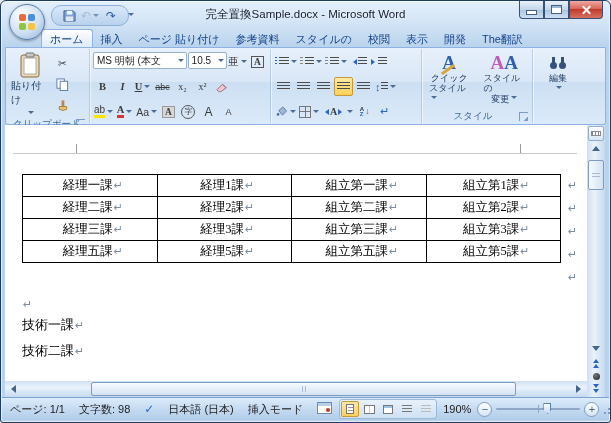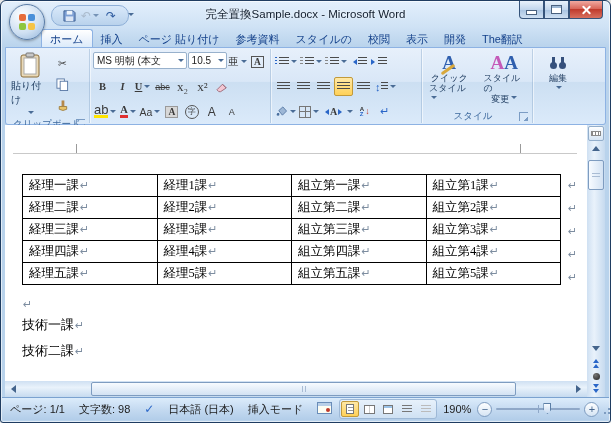--- a/index.html
+++ b/index.html
@@ -64,22 +64,22 @@
   .combo .dd{margin-left:auto;}
   
   .paste{width:38px;display:flex;flex-direction:column;align-items:center;justify-content:center;
          font-size:10px;color:#1c3a5e;cursor:pointer;border:1px solid transparent;border-radius:3px;gap:1px;}
   .ccol{display:flex;flex-direction:column;justify-content:space-between;padding:2px 0;}
   
   .gB{font-weight:bold;font-family:"Liberation Serif",serif;}
   .gI{font-style:italic;font-family:"Liberation Serif",serif;font-weight:bold;}
   .gU{text-decoration:underline;font-family:"Liberation Serif",serif;font-weight:bold;}
   .gS{text-decoration:line-through;font-size:9px;}
-  .gsub,.gsup{font-size:13px;font-family:"Liberation Serif",serif;}
-  .hl{border-bottom:3px solid #ffe400;line-height:10px;font-size:13px;}
+  .gsub,.gsup{font-size:10px;font-family:"Liberation Serif",serif;}
+  .hl{border-bottom:3px solid #ffe400;line-height:10px;font-size:10px;}
   .fc{border-bottom:3px solid #e03131;line-height:10px;font-weight:bold;font-family:"Liberation Serif",serif;}
   .shadeA{background:#d7d7d7;padding:0 2px;font-family:"Liberation Serif",serif;font-weight:bold;border:1px solid #9a9a9a;font-size:9.5px;}
   .borderA{border:1px solid #555;padding:0 2px;font-family:"Liberation Serif",serif;font-weight:bold;font-size:9.5px;}
   .encl{border:1px solid #555;border-radius:50%;width:12px;height:12px;line-height:12px;text-align:center;font-size:8px;}
   .big{font-size:12px}.sml{font-size:9px}
   
   .lns{width:13px;height:9px;display:inline-block;background:repeating-linear-gradient(180deg,#4b4b4b 0 1px,transparent 1px 3px);}
   .bl{width:14px;height:9px;display:inline-block;background:
       repeating-linear-gradient(180deg,#4b4b4b 0 1px,transparent 1px 3px) right/10px 100% no-repeat,
       repeating-linear-gradient(180deg,#2a66c8 0 1px,transparent 1px 3px) left/2px 100% no-repeat;}
@@ -102,21 +102,21 @@
   .bigA .slash{position:absolute;left:-2px;bottom:2px;width:16px;height:3px;background:#d8a83c;transform:rotate(-35deg);border-radius:2px;}
   .twoA{font-family:"Liberation Serif",serif;font-weight:bold;font-size:19px;line-height:20px;}
   .pinkA{color:#c45ab8}.blueA{color:#2f5fae}
   .binoc{position:relative;width:16px;height:13px;}
   .binoc i{position:absolute;background:#35507c;}
   .bo1{left:0;top:5px;width:7px;height:7px;border-radius:50%;}
   .bo2{right:0;top:5px;width:7px;height:7px;border-radius:50%;}
   .bo3{left:2px;top:0;width:3px;height:6px;}
   .bo4{right:2px;top:0;width:3px;height:6px;}
   
-  .docpane{position:absolute;top:124px;left:4px;width:582px;height:256px;background:#fff;overflow:hidden;}
+  .docpane{position:absolute;top:124px;left:4px;width:582px;height:256px;background:#fff;overflow:hidden;text-align:center;}
   .pagetopline{position:absolute;left:8px;right:10px;top:28px;height:1px;background:#c9c9c9;}
   .crop{position:absolute;width:1px;height:9px;background:#9a9a9a;top:19px;}
   .crop.l{left:71px}.crop.r{left:515px}
   table.dtable{position:absolute;left:17px;top:49px;border-collapse:collapse;table-layout:fixed;}
   table.dtable td{border:1px solid #000;width:134.5px;height:22px;box-sizing:border-box;
         font-family:"Liberation Serif","DejaVu Serif",serif;font-size:12.5px;color:#000;
         padding:0 0 0 6px;white-space:nowrap;overflow:hidden;cursor:text;}
   .mark{color:#7d8da0;font-size:11px;margin-left:1px;font-family:"DejaVu Sans",sans-serif;}
   .rowmarks{position:absolute;left:562px;top:49px;}
   .rowmarks .mark{display:block;height:23px;line-height:23px;}
@@ -468,26 +468,20 @@
             <td><span>組立第二課</span><span class="mark">↵</span></td>
             <td><span>組立第2課</span><span class="mark">↵</span></td>
           </tr>
           <tr>
             <td><span>経理三課</span><span class="mark">↵</span></td>
             <td><span>経理3課</span><span class="mark">↵</span></td>
             <td><span>組立第三課</span><span class="mark">↵</span></td>
             <td><span>組立第3課</span><span class="mark">↵</span></td>
           </tr>
           <tr>
-            <td><span>経理四課</span><span class="mark">↵</span></td>
-            <td><span>経理4課</span><span class="mark">↵</span></td>
-            <td><span>組立第四課</span><span class="mark">↵</span></td>
-            <td><span>組立第4課</span><span class="mark">↵</span></td>
-          </tr>
-          <tr>
             <td><span>経理五課</span><span class="mark">↵</span></td>
             <td><span>経理5課</span><span class="mark">↵</span></td>
             <td><span>組立第五課</span><span class="mark">↵</span></td>
             <td><span>組立第5課</span><span class="mark">↵</span></td>
           </tr>
         </tbody>
       </table>
     <div class="rowmarks">
         <span class="mark">↵</span>
         <span class="mark">↵</span>

